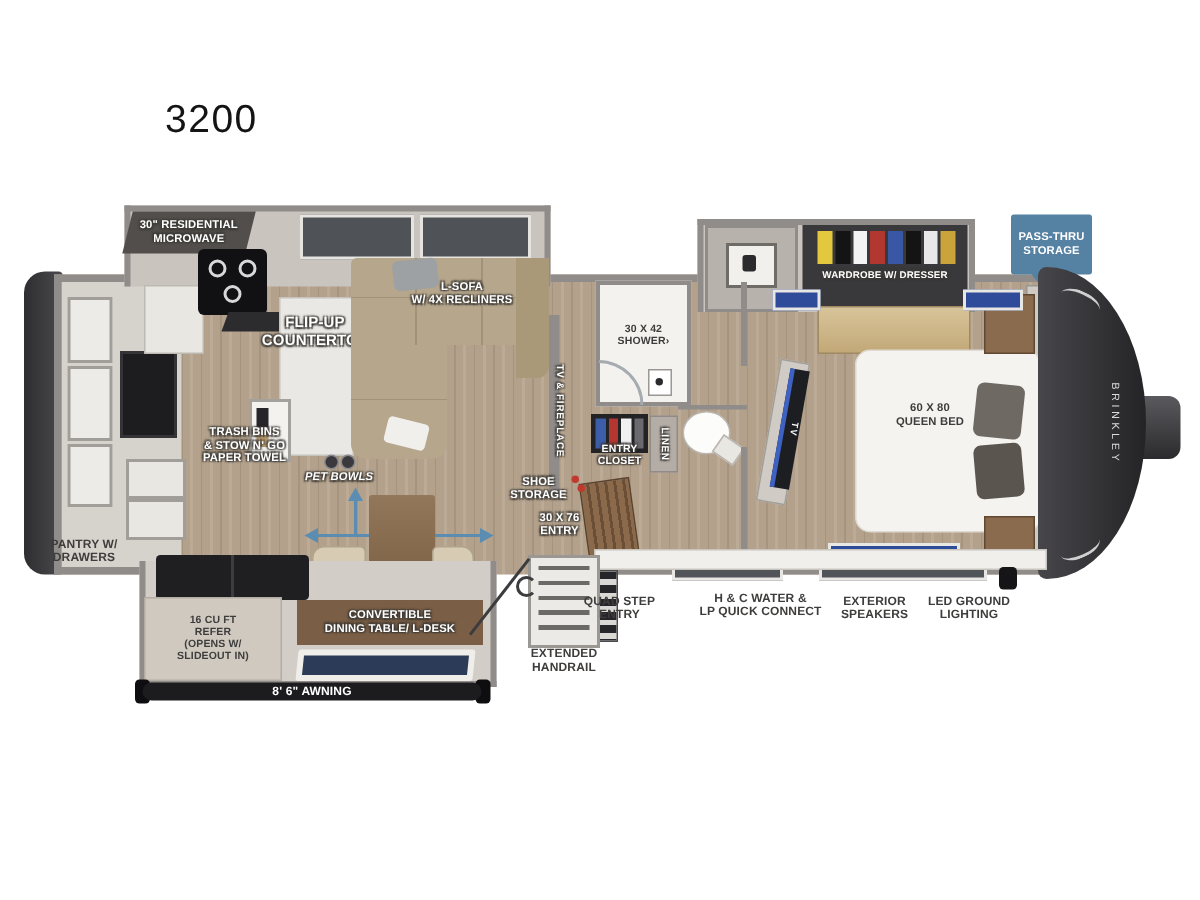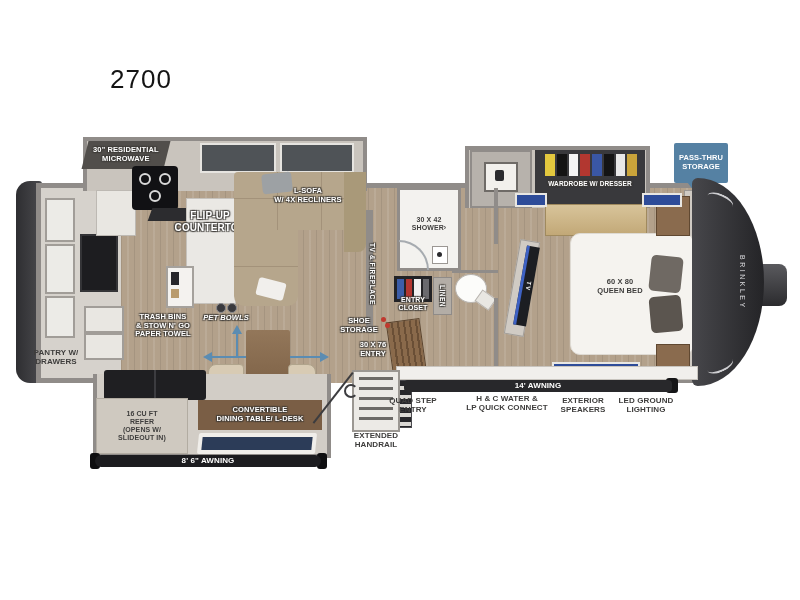--- a/index.html
+++ b/index.html
@@ -16,21 +16,21 @@
   .rug{position:absolute;background:#2e4c99;border:2px solid #e9e7e3;}
   .winstrip{position:absolute;background:#51555a;border:2px solid #e9e7e3;}
   .vtext{writing-mode:vertical-rl;text-orientation:mixed;}
   .flexc{display:flex;align-items:center;justify-content:center;flex-direction:column;}
 </style>
 </head>
 <body>
 
 <div id="stage">
 
-  <div class="abs" style="left:110px;top:64px;font-size:26px;font-weight:500;color:#141414;letter-spacing:1px;">2700</div>
+  <div class="abs" style="left:110px;top:64px;font-size:26px;font-weight:500;color:#141414;letter-spacing:1px;">3200</div>
 
   <div class="abs" style="left:755px;top:264px;width:32px;height:42px;background:linear-gradient(180deg,#5a5a5e,#2b2b2e);border-radius:0 8px 8px 0;"></div>
 
   <div class="abs" style="left:16px;top:181px;width:26px;height:202px;background:linear-gradient(90deg,#2e2e31,#4a4a4e);border-radius:14px 3px 3px 14px;"></div>
 
   <div class="abs wood" style="left:36px;top:183px;width:670px;height:200px;"></div>
 
   <div class="abs" style="left:41px;top:188px;width:80px;height:190px;background:#d6d2cc;"></div>
 
   <div class="wall" style="left:36px;top:183px;width:50px;height:5px;"></div>
@@ -72,21 +72,21 @@
     </div>
   </div>
   <div class="abs" style="left:687px;top:182px;width:0;height:0;border-left:12px solid transparent;border-right:12px solid transparent;border-top:15px solid #5581a3;"></div>
 
   <div class="abs" style="left:45px;top:198px;width:26px;height:40px;background:#ecebe7;border:2px solid #a19d98;"></div>
   <div class="abs" style="left:45px;top:244px;width:26px;height:46px;background:#ecebe7;border:2px solid #a19d98;"></div>
   <div class="abs" style="left:45px;top:296px;width:26px;height:38px;background:#ecebe7;border:2px solid #a19d98;"></div>
   <div class="abs" style="left:80px;top:234px;width:34px;height:54px;background:#1d1d20;border:2px solid #343437;"></div>
   <div class="abs" style="left:84px;top:306px;width:36px;height:50px;background:#e9e7e2;border:2px solid #a19d98;background-image:linear-gradient(180deg,transparent 46%,#a19d98 46%,#a19d98 54%,transparent 54%);"></div>
   <div class="abs" style="left:96px;top:190px;width:38px;height:44px;background:#e9e7e2;border:1px solid #bdb9b3;"></div>
-  <div class="lbl" style="left:30px;top:348px;width:52px;">
+  <div class="lbl" style="left:30px;top:358px;width:52px;">
     <span>PANTRY w/</span><br><span>DRAWERS</span>
   </div>
 
   <div class="abs" style="left:132px;top:166px;width:46px;height:44px;background:#111114;border-radius:4px;">
     <span style="position:absolute;left:7px;top:7px;width:8px;height:8px;border:2px solid #d8d8d8;border-radius:50%;"></span>
     <span style="position:absolute;left:27px;top:7px;width:8px;height:8px;border:2px solid #d8d8d8;border-radius:50%;"></span>
     <span style="position:absolute;left:17px;top:24px;width:8px;height:8px;border:2px solid #d8d8d8;border-radius:50%;"></span>
   </div>
   <div class="abs" style="left:150px;top:208px;width:40px;height:13px;background:#2c2c2f;transform:skewX(-20deg);"></div>
 
@@ -104,21 +104,21 @@
   <div class="abs" style="left:234px;top:230px;width:64px;height:76px;background:#b6a68c;border-radius:0 0 10px 10px;background-image:linear-gradient(180deg,transparent 36px,#a3927a 36px,#a3927a 37px,transparent 37px);"></div>
   <div class="abs" style="left:262px;top:173px;width:30px;height:20px;background:#9da1a4;border-radius:4px;transform:rotate(-6deg);"></div>
   <div class="abs" style="left:257px;top:280px;width:28px;height:18px;background:#f1efec;border-radius:3px;transform:rotate(14deg);"></div>
   <div class="lbl halo" style="left:270px;top:187px;width:76px;font-size:7.5px;">
     <span>L-SOFA</span><br><span>w/ 4x RECLINERS</span>
   </div>
 
   <div class="wall" style="left:366px;top:210px;width:7px;height:122px;"></div>
   <div class="lbl halo vtext" style="left:360px;top:222px;width:16px;height:104px;font-size:6.5px;letter-spacing:.6px;">TV &amp; FIREPLACE</div>
 
-  <div class="lbl halo" style="left:128px;top:313px;width:70px;font-size:7.5px;">
+  <div class="lbl halo" style="left:128px;top:284px;width:70px;font-size:7.5px;">
     <span>TRASH BINS</span><br><span>&amp; STOW N' GO</span><br><span>PAPER TOWEL</span>
   </div>
   <div class="abs" style="left:216px;top:303px;width:8px;height:8px;background:#3a3a3e;border:1px solid #8a8a8e;border-radius:50%;"></div>
   <div class="abs" style="left:227px;top:303px;width:8px;height:8px;background:#3a3a3e;border:1px solid #8a8a8e;border-radius:50%;"></div>
   <div class="lbl halo" style="left:196px;top:314px;width:60px;font-size:7.5px;font-style:italic;">PET BOWLS</div>
 
   <div class="abs" style="left:212px;top:356px;width:108px;height:2px;background:#5b8cb2;"></div>
   <div class="abs" style="left:203px;top:352px;width:0;height:0;border-top:5px solid transparent;border-bottom:5px solid transparent;border-right:9px solid #5b8cb2;"></div>
   <div class="abs" style="left:320px;top:352px;width:0;height:0;border-top:5px solid transparent;border-bottom:5px solid transparent;border-left:9px solid #5b8cb2;"></div>
   <div class="abs" style="left:236px;top:333px;width:2px;height:24px;background:#5b8cb2;"></div>
@@ -192,21 +192,21 @@
 
   <div class="abs" style="left:684px;top:190px;width:14px;height:186px;background:#cfcac3;border:1px solid #9a9692;"></div>
   <div class="abs" style="left:545px;top:204px;width:100px;height:30px;background:linear-gradient(180deg,#d8c49a,#c2a877);border:1px solid #a08a5e;"></div>
   <div class="abs" style="left:512px;top:240px;width:18px;height:94px;transform:rotate(10deg);background:#d0cbc4;border:1px solid #a29e99;"></div>
   <div class="abs flexc" style="left:520px;top:246px;width:10px;height:80px;background:#1c1e22;border-left:3px solid #3e62c4;transform:rotate(10deg);">
     <div class="lbl vtext" style="position:static;color:#fff;font-size:6px;letter-spacing:1px;">TV</div>
   </div>
   <div class="abs" style="left:570px;top:233px;width:122px;height:120px;background:#f5f3ef;border:1px solid #dedad3;border-radius:10px;"></div>
   <div class="abs" style="left:650px;top:256px;width:32px;height:36px;background:#6f6963;border-radius:5px;transform:rotate(6deg);"></div>
   <div class="abs" style="left:650px;top:296px;width:32px;height:36px;background:#5b554f;border-radius:5px;transform:rotate(-5deg);"></div>
-  <div class="lbl" style="left:575px;top:278px;width:90px;font-size:7.5px;">
+  <div class="lbl" style="left:575px;top:268px;width:90px;font-size:7.5px;">
     <span>60 x 80</span><br><span>QUEEN BED</span>
   </div>
   <div class="abs" style="left:656px;top:196px;width:32px;height:38px;background:#8a6b4e;border:1px solid #604831;"></div>
   <div class="abs" style="left:656px;top:344px;width:32px;height:30px;background:#8a6b4e;border:1px solid #604831;"></div>
   <div class="rug" style="left:515px;top:193px;width:28px;height:10px;"></div>
   <div class="rug" style="left:642px;top:193px;width:36px;height:10px;"></div>
   <div class="rug" style="left:552px;top:362px;width:84px;height:12px;"></div>
   <div class="winstrip" style="left:448px;top:373px;width:70px;height:10px;"></div>
   <div class="winstrip" style="left:546px;top:373px;width:108px;height:10px;"></div>
 
@@ -221,23 +221,20 @@
   <div class="abs" style="left:352px;top:370px;width:44px;height:58px;background:#eceae6;border:2px solid #9b9792;">
     <span style="position:absolute;left:5px;top:5px;right:5px;bottom:5px;background:repeating-linear-gradient(180deg,#6c6a67 0 3px,transparent 3px 10px);"></span>
   </div>
   <div class="abs" style="left:352px;top:372px;width:2px;height:64px;background:#3c3c3f;transform:rotate(38deg);transform-origin:top left;"></div>
   <div class="abs" style="left:344px;top:384px;width:10px;height:10px;border:2px solid #3c3c3f;border-right-color:transparent;border-radius:50%;"></div>
   <div class="lbl" style="left:346px;top:431px;width:60px;">
     <span>EXTENDED</span><br><span>HANDRAIL</span>
   </div>
 
   <div class="abs" style="left:666px;top:378px;width:12px;height:15px;background:#151517;border-radius:3px;"></div>
-  <div class="abs flexc" style="left:404px;top:380px;width:268px;height:12px;background:#28282b;border-radius:4px;">
-    <div class="lbl" style="position:static;color:#fff;font-size:8px;">14' AWNING</div>
-  </div>
 
   <div class="lbl" style="left:384px;top:396px;width:58px;">
     <span>QUAD STEP</span><br><span>ENTRY</span>
   </div>
   <div class="lbl" style="left:462px;top:394px;width:90px;">
     <span>H &amp; C WATER &amp;</span><br><span>LP QUICK CONNECT</span>
   </div>
   <div class="lbl" style="left:552px;top:396px;width:62px;">
     <span>EXTERIOR</span><br><span>SPEAKERS</span>
   </div>

